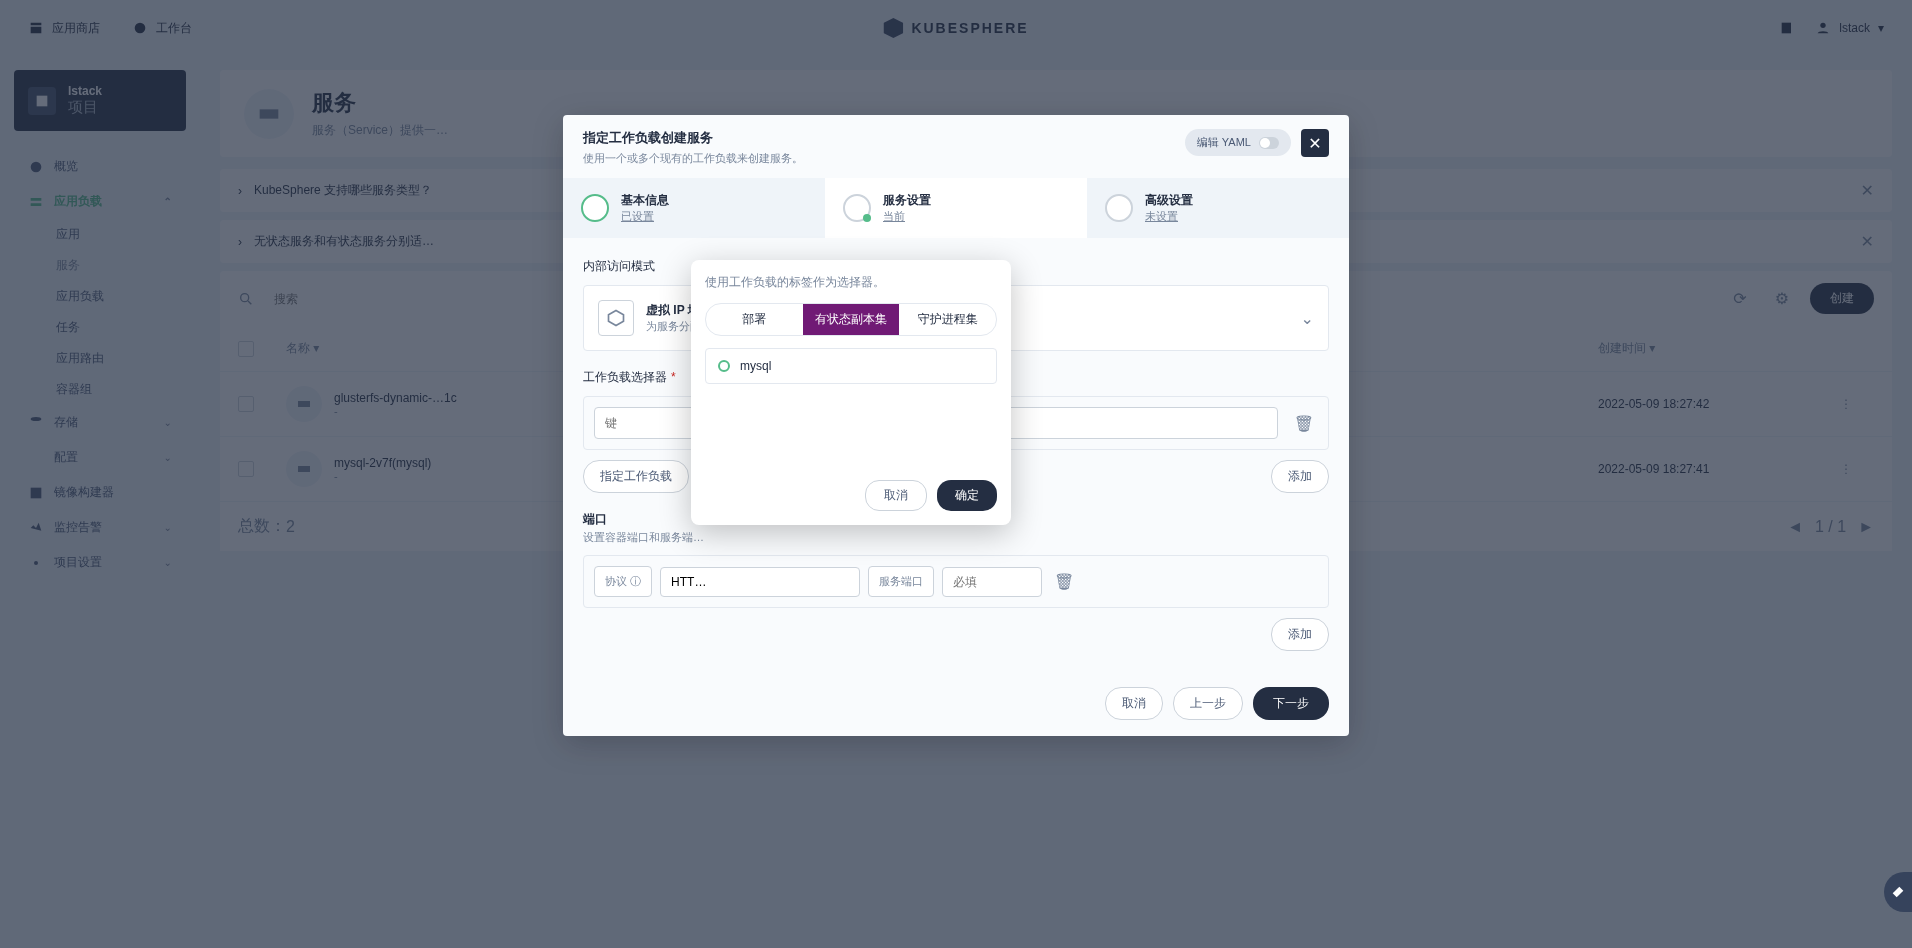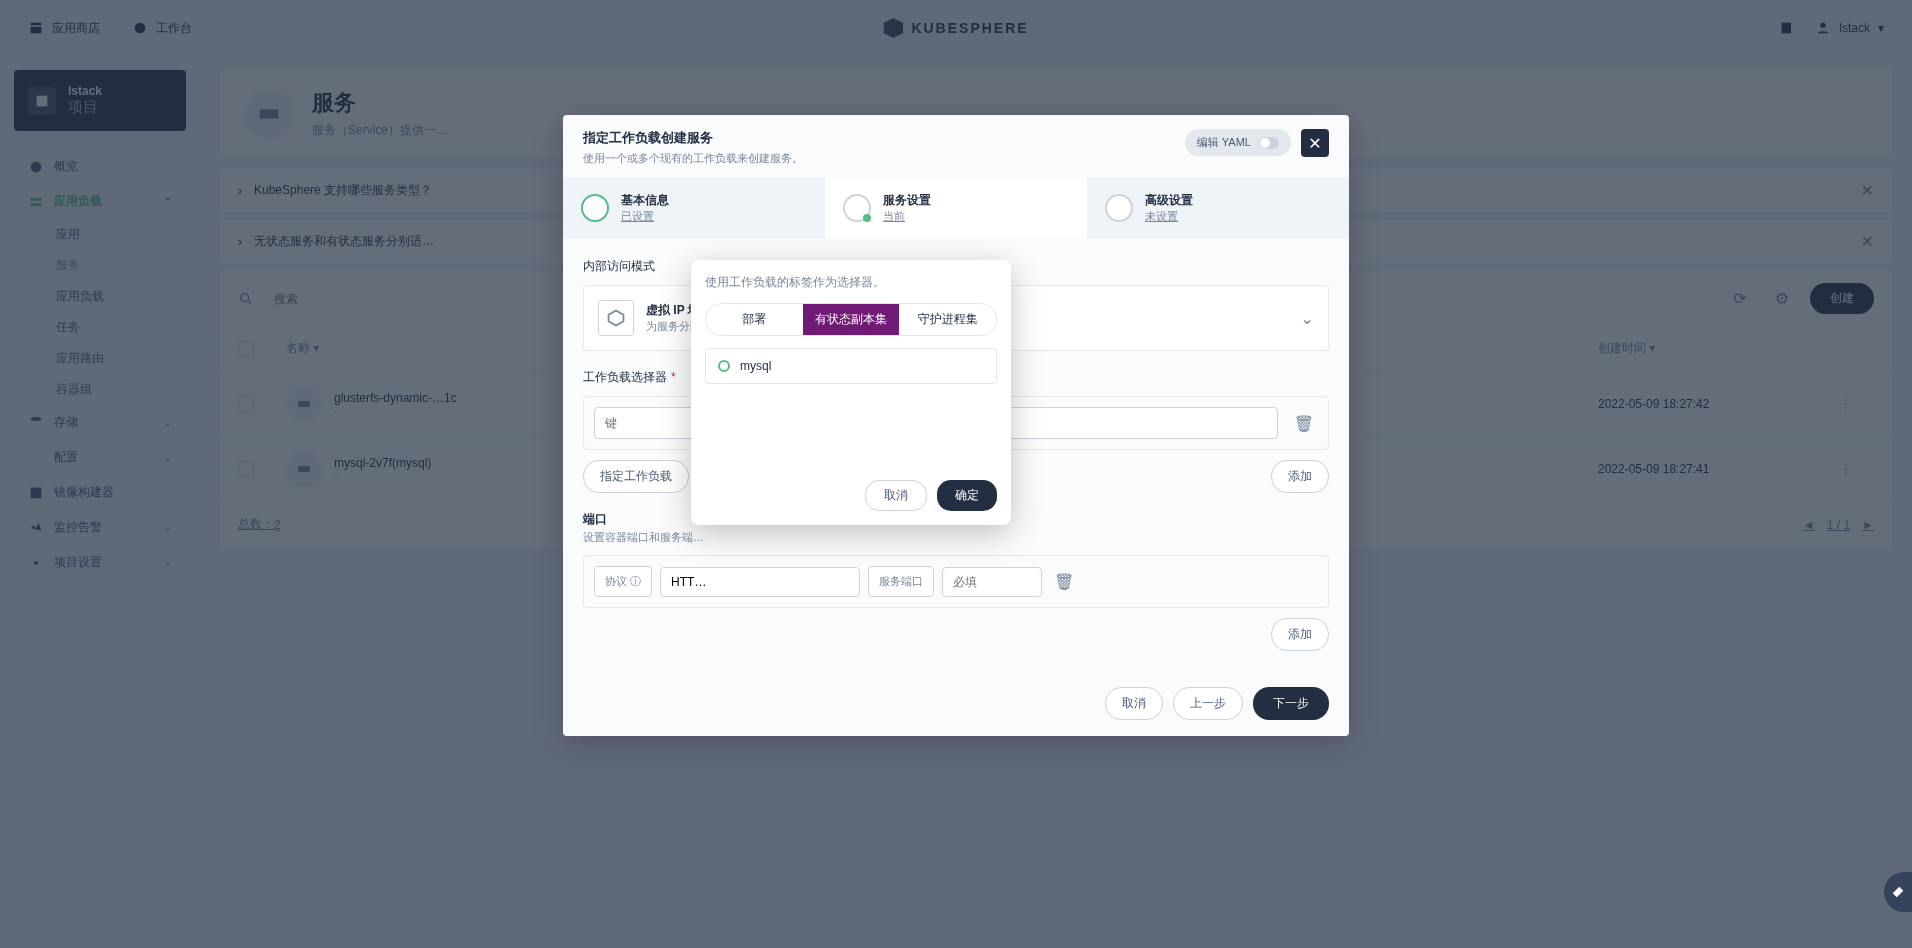--- a/index.html
+++ b/index.html
@@ -44,21 +44,21 @@
 .btn-create { background: #242e42; color: #fff; padding: 7px 20px; border-radius: 16px; font-size: 12px; border: none; cursor: pointer; }
 .icon-btn { width: 28px; height: 28px; border-radius: 50%; display: flex; align-items: center; justify-content: center; cursor: pointer; color: #79879c; }
 
 .table { background: #fff; }
 .table-head, .table-row { display: grid; grid-template-columns: 48px 1fr 220px 56px; align-items: center; padding: 14px 18px; font-size: 12px; }
 .table-head { color: #79879c; border-bottom: 1px solid #eff4f9; }
 .table-row { border-bottom: 1px solid #eff4f9; }
 .row-name { display: flex; align-items: center; gap: 12px; }
 .row-name .svc-icon { width: 36px; height: 36px; background: #eff4f9; border-radius: 50%; display: flex; align-items: center; justify-content: center; }
 .checkbox { width: 16px; height: 16px; border: 1px solid #ccd3db; border-radius: 2px; }
-.table-foot { padding: 14px 18px; display: flex; align-items: center; font-size: 12px; color: #79879c; text-decoration: underline; }
+.table-foot { padding: 14px 18px; display: flex; align-items: center; font-size: 16px; color: #79879c; }
 .table-foot .pag { margin-left: auto; display: flex; align-items: center; gap: 12px; }
 
 
 .overlay { position: fixed; inset: 0; background: rgba(35, 45, 65, 0.7); display: flex; align-items: flex-start; justify-content: center; padding-top: 115px; }
 .modal { width: 786px; background: #f9fbfd; border-radius: 4px; box-shadow: 0 8px 32px rgba(0,0,0,0.2); }
 .modal-head { padding: 14px 20px 12px; display: flex; gap: 14px; }
 .modal-head-text h3 { font-size: 13px; font-weight: 700; color: #242e42; }
 .modal-head-text p { font-size: 11px; color: #79879c; margin-top: 4px; }
 .modal-head-actions { margin-left: auto; display: flex; gap: 10px; align-items: flex-start; }
 .yaml-pill { background: #e3e8ef; padding: 6px 12px; border-radius: 16px; font-size: 11px; display: flex; align-items: center; gap: 8px; color: #4a5974; }

